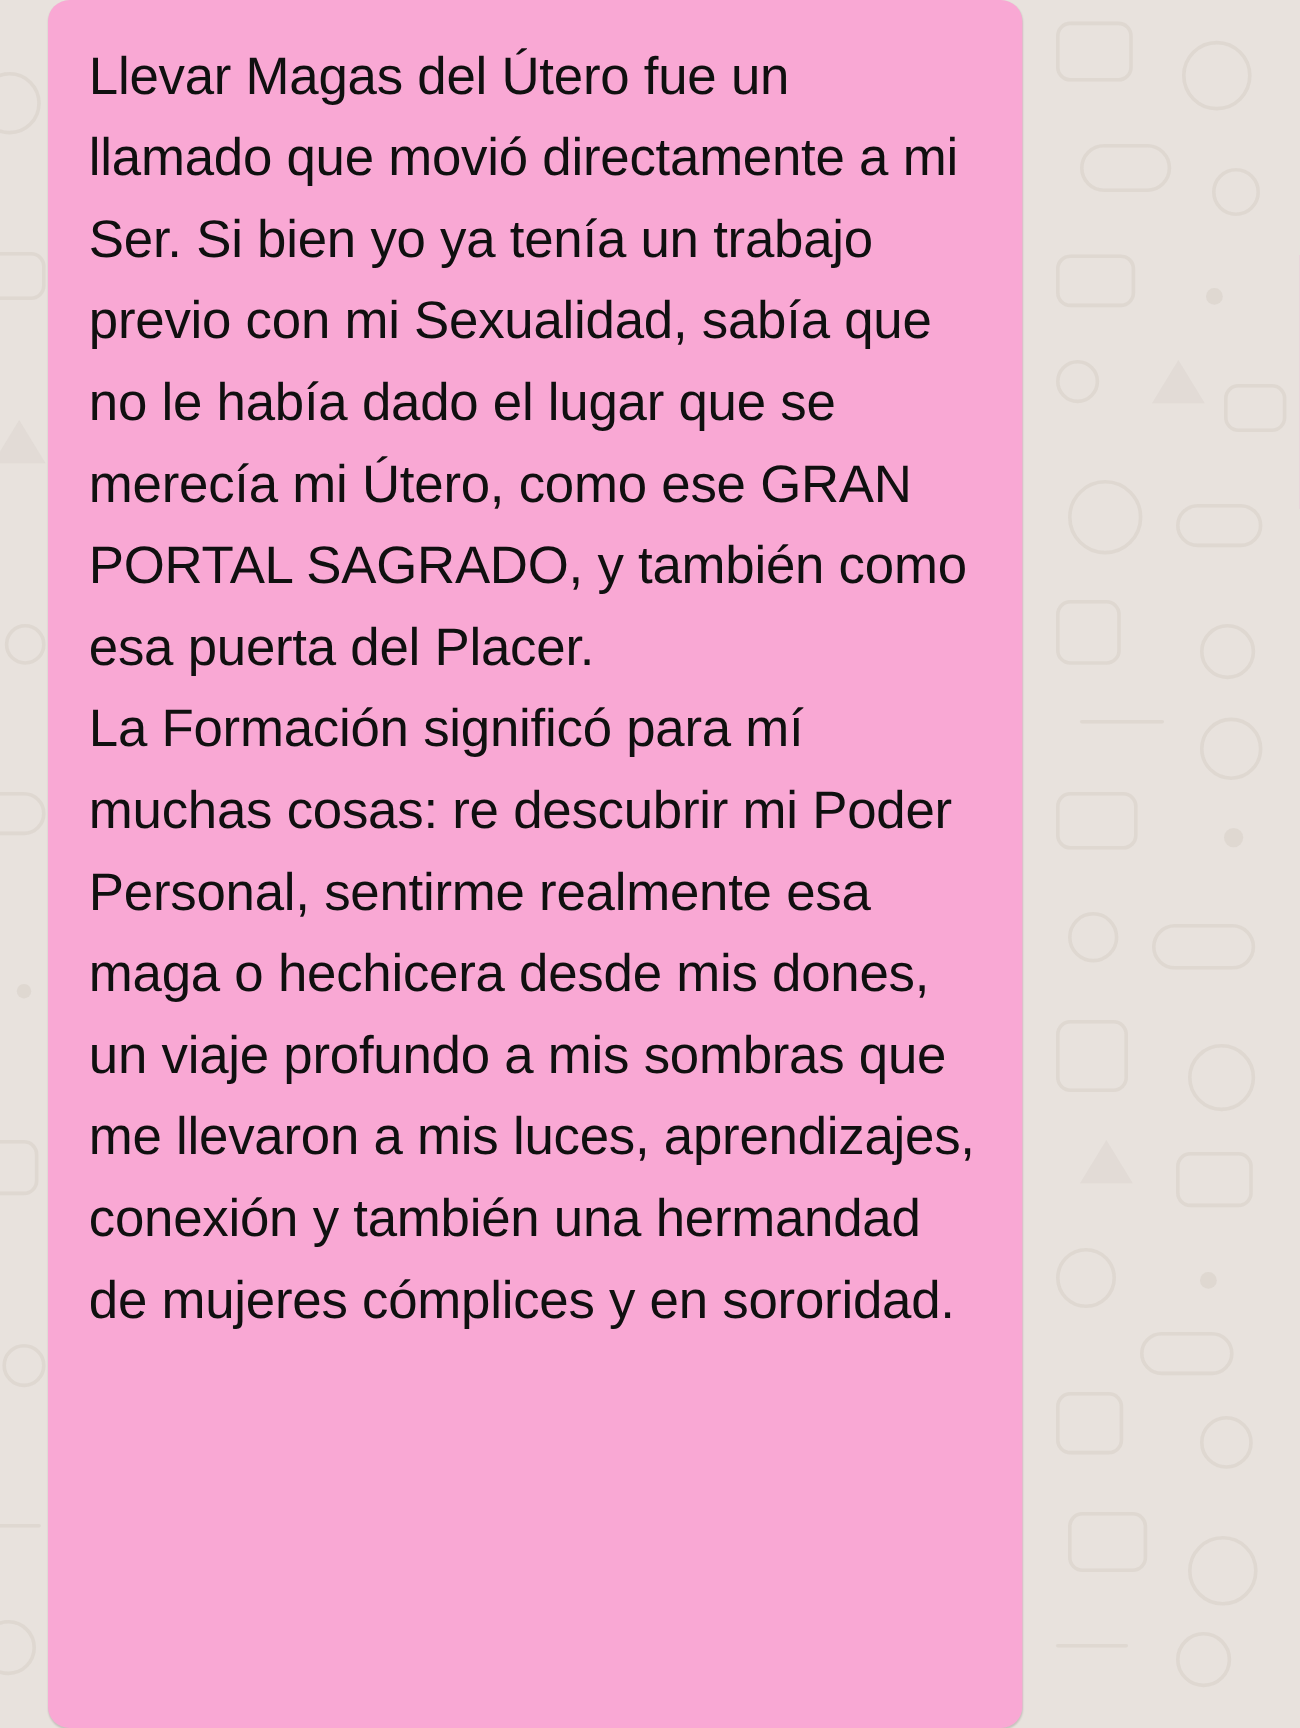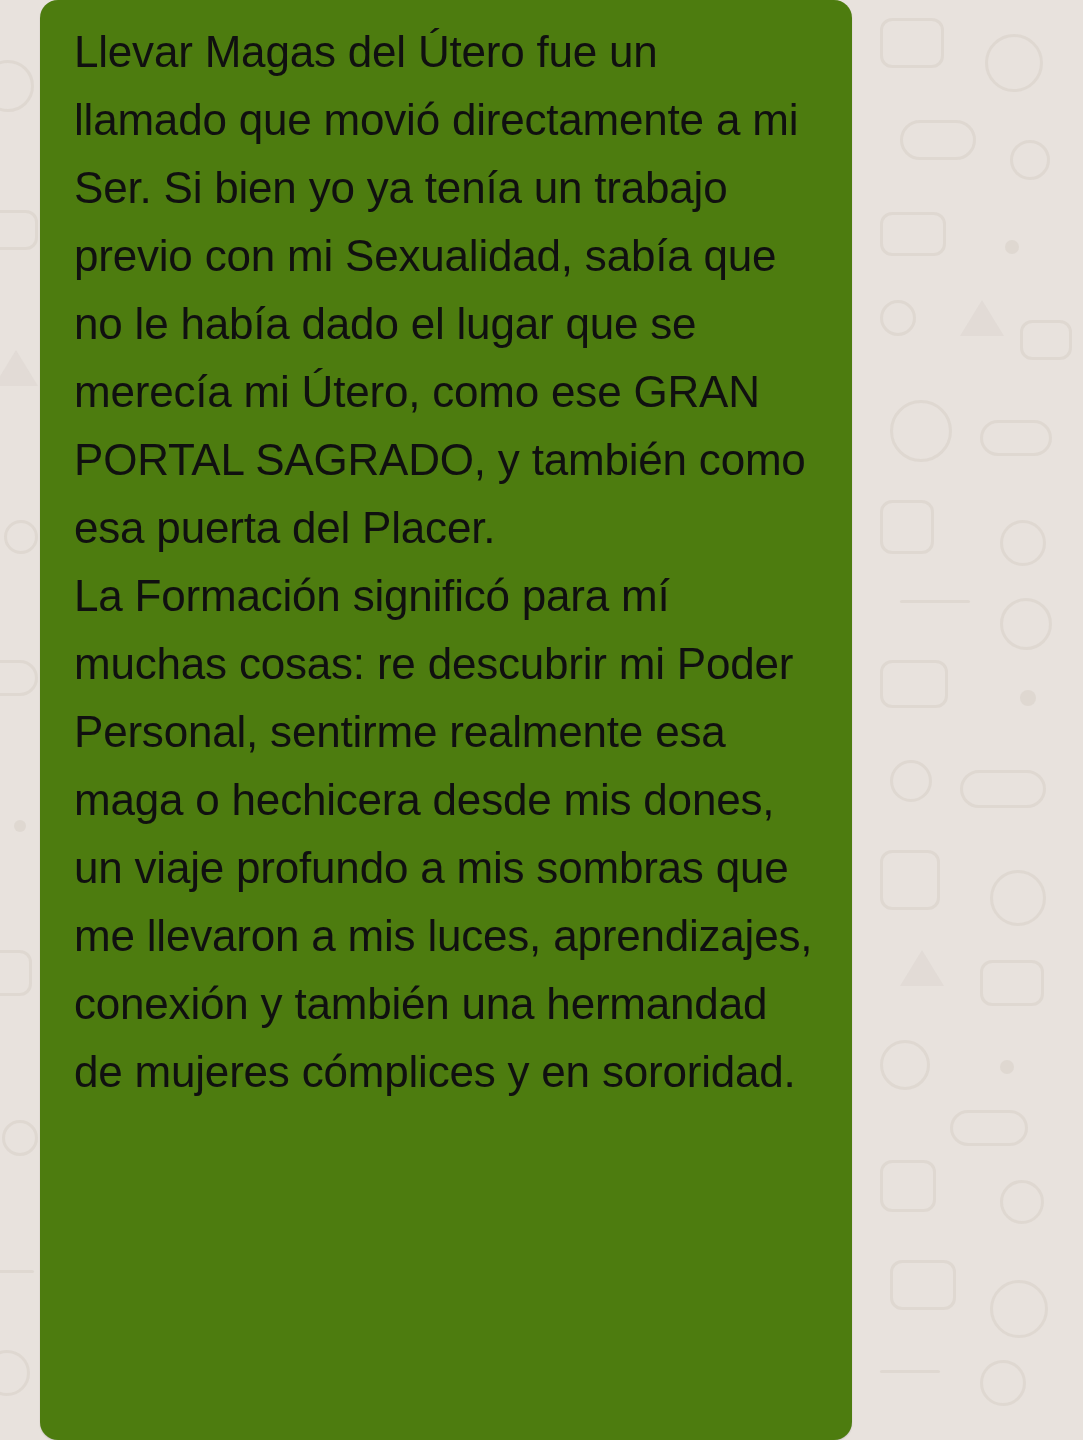--- a/index.html
+++ b/index.html
@@ -55,25 +55,25 @@
     border-radius: 2px;
   }
 
   
   #message-bubble {
     position: absolute;
     left: 40px;
     top: 0;
     width: 812px;
     min-height: 1440px;
-    background: #4d7c0f;
+    background: #f9a8d4;
     border-radius: 18px;
     box-shadow: 0 1px 1.5px rgba(0,0,0,.14);
     box-sizing: border-box;
-    padding: 18px 34px 24px 34px;
+    padding: 30px 34px 24px 34px;
   }
 
   #message-text {
     font-family: "Liberation Sans", sans-serif;
     font-size: 44px;
     line-height: 68px;
     color: #101010;
     letter-spacing: -0.2px;
     white-space: pre-wrap;
     word-wrap: break-word;

